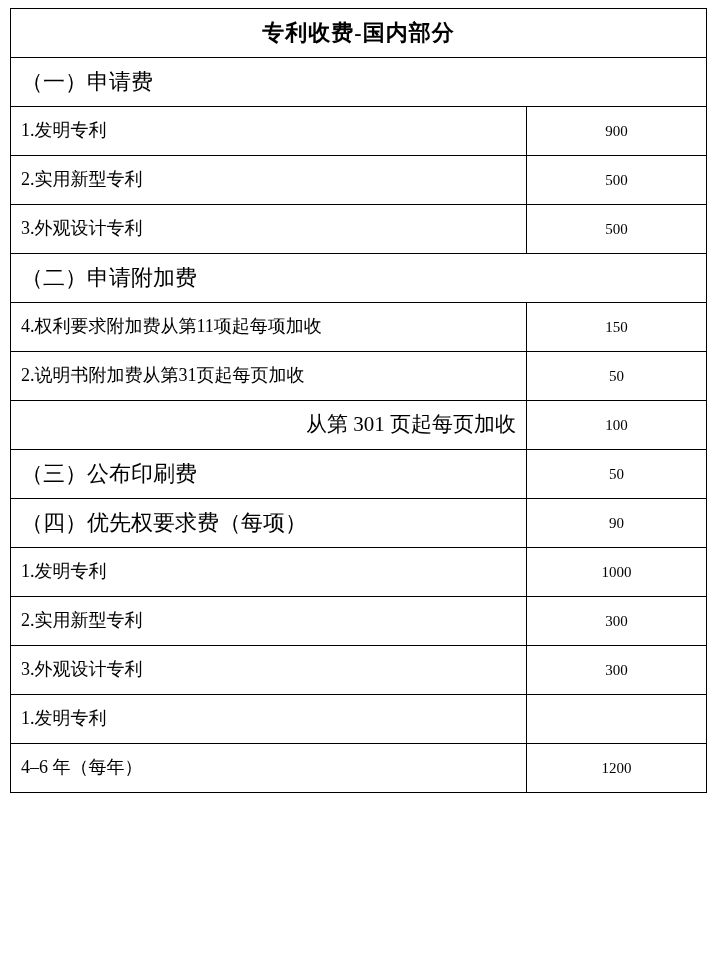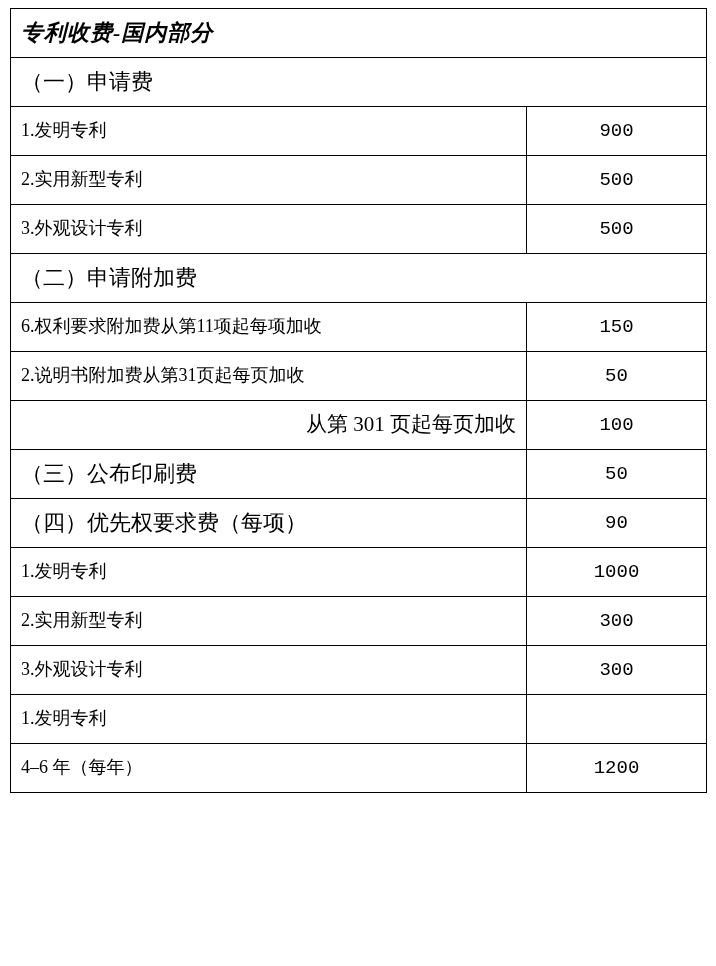--- a/index.html
+++ b/index.html
@@ -30,44 +30,43 @@
     padding: 0;
     vertical-align: middle;
     height: 48px;
   }
   .cell-inner {
     padding: 4px 10px;
     line-height: 1.2;
     font-size: 21px;
   }
   .title-cell .cell-inner {
-    text-align: left;
+    text-align: center;
     font-weight: bold;
     font-size: 22px;
     letter-spacing: 1px;
-    font-style: italic;
   }
   .section-cell .cell-inner {
     font-weight: normal;
     font-size: 22px;
     letter-spacing: 0px;
   }
   .item-cell .cell-inner {
     text-align: left;
     font-size: 18px;
   }
   .indent-cell .cell-inner {
     text-align: right;
     padding-left: 78px;
     font-size: 21px;
   }
   .amount-cell .cell-inner {
     text-align: center;
-    font-size: 19px;
-    font-family: Liberation Mono, monospace;
+    font-size: 15px;
+    font-family: Liberation Serif, serif;
   }
   .col-label { width: 516px; }
   .col-amount { width: 180px; }
 </style>
 </head>
 <body>
 
 <div class="sheet">
   <table class="fee-table">
     <colgroup>
@@ -116,21 +115,21 @@
       </tr>
 
       <tr>
         <td class="section-cell" colspan="2">
           <div class="cell-inner">（二）申请附加费</div>
         </td>
       </tr>
 
       <tr>
         <td class="item-cell">
-          <div class="cell-inner">6.权利要求附加费从第11项起每项加收</div>
+          <div class="cell-inner">4.权利要求附加费从第11项起每项加收</div>
         </td>
         <td class="amount-cell">
           <div class="cell-inner">150</div>
         </td>
       </tr>
 
       <tr>
         <td class="item-cell">
           <div class="cell-inner">2.说明书附加费从第31页起每页加收</div>
         </td>

